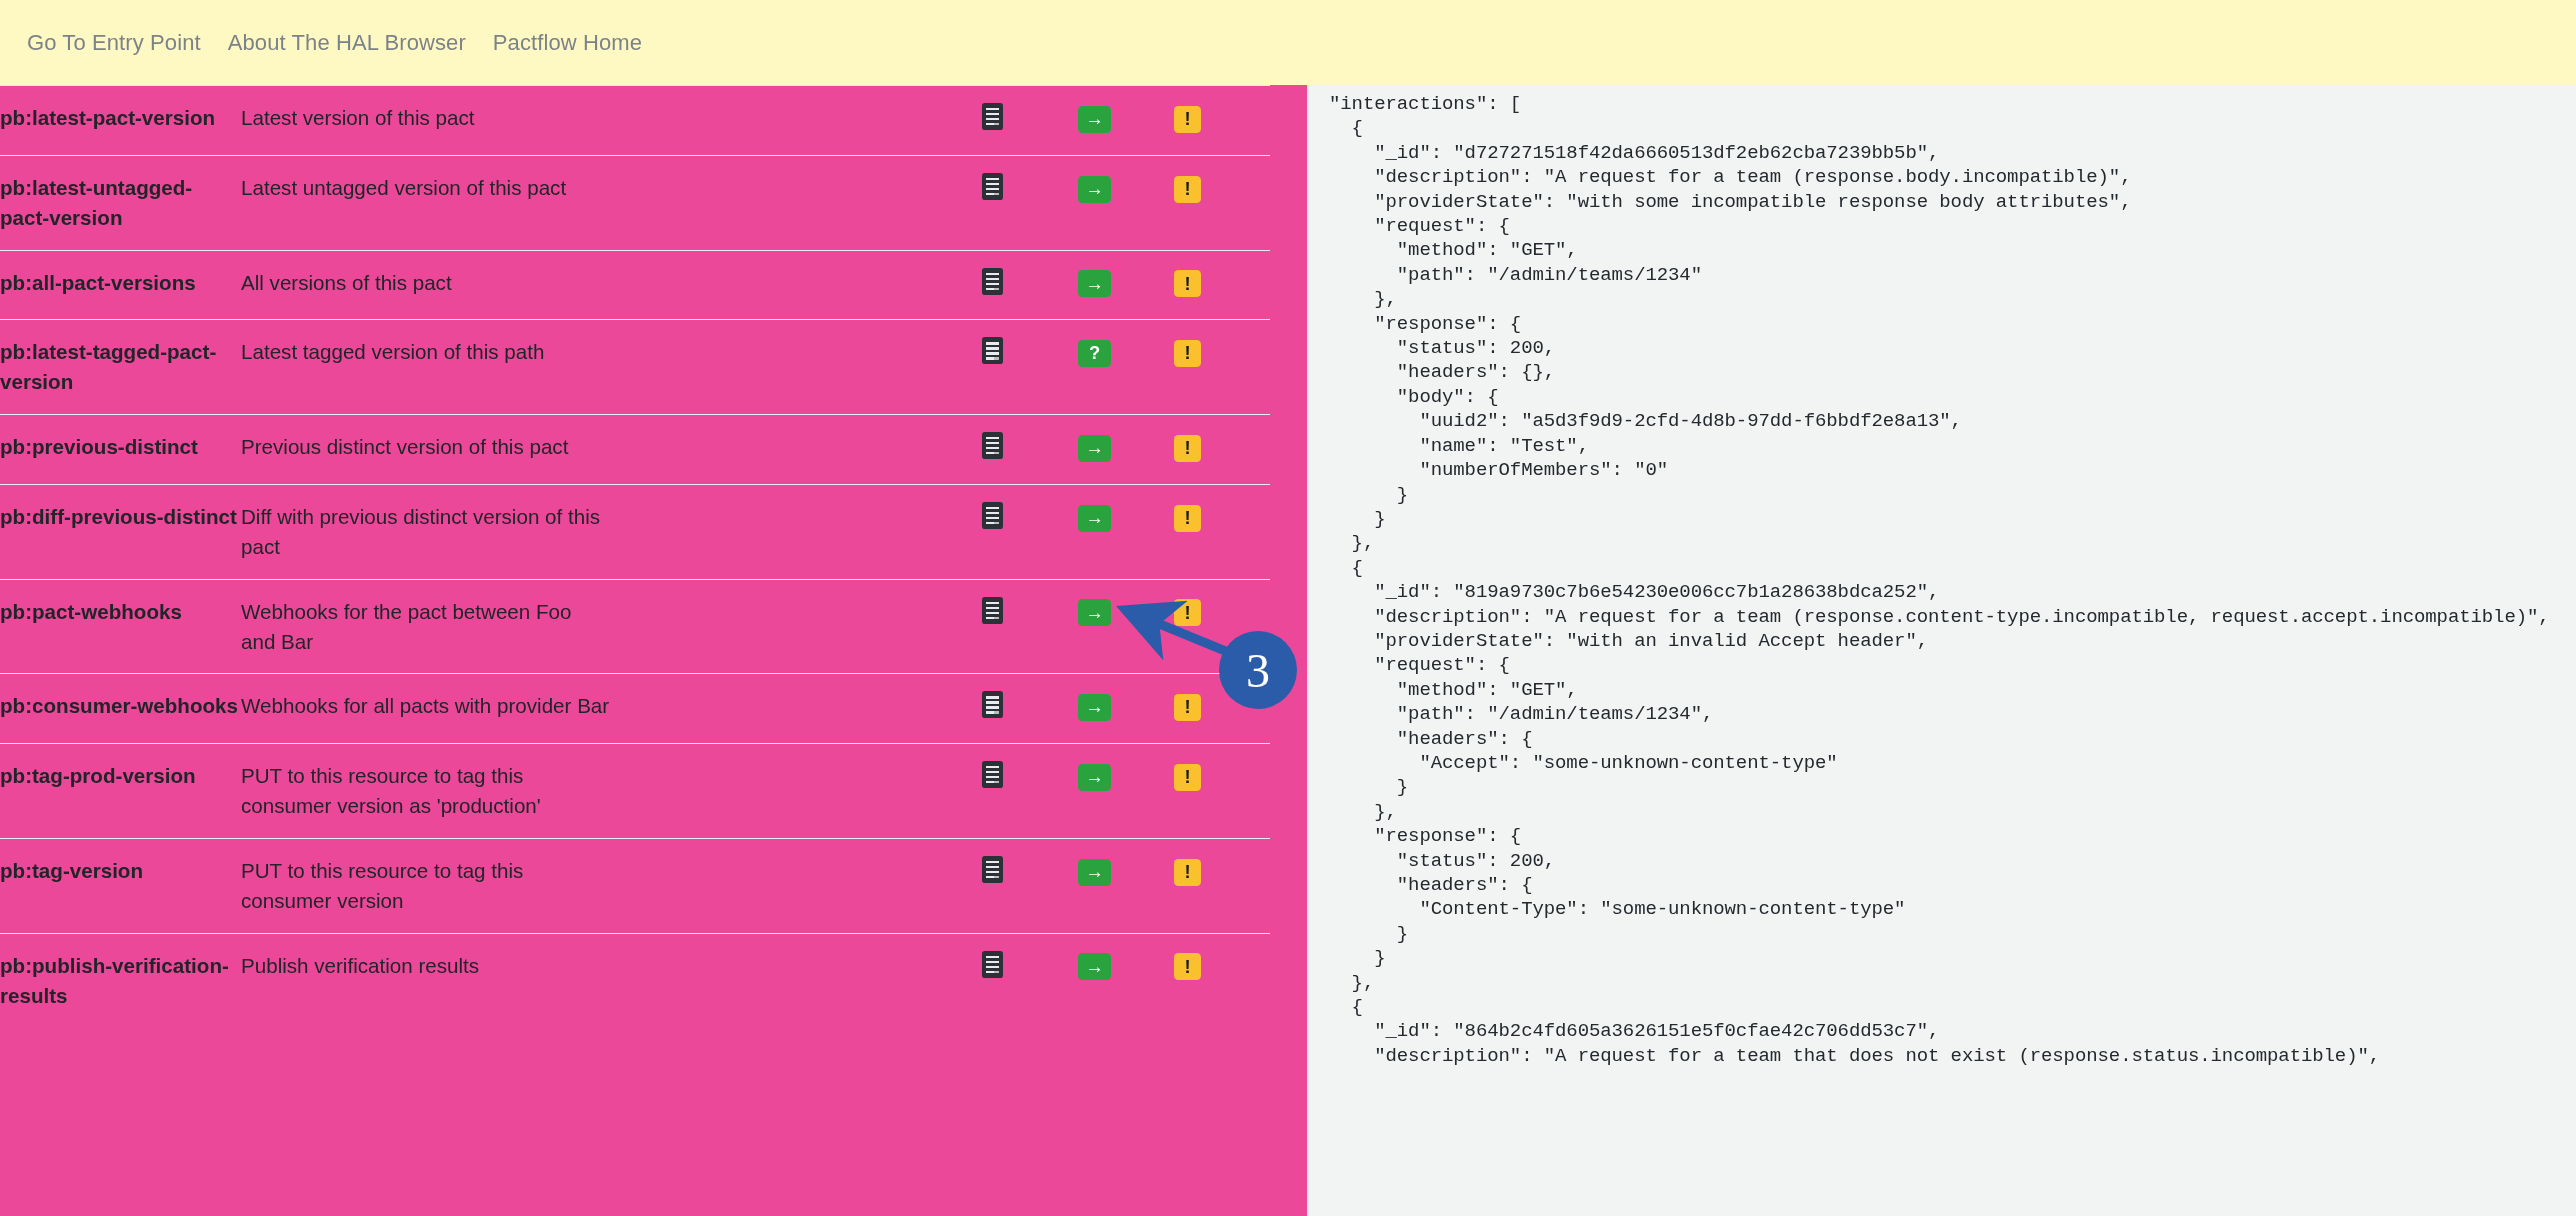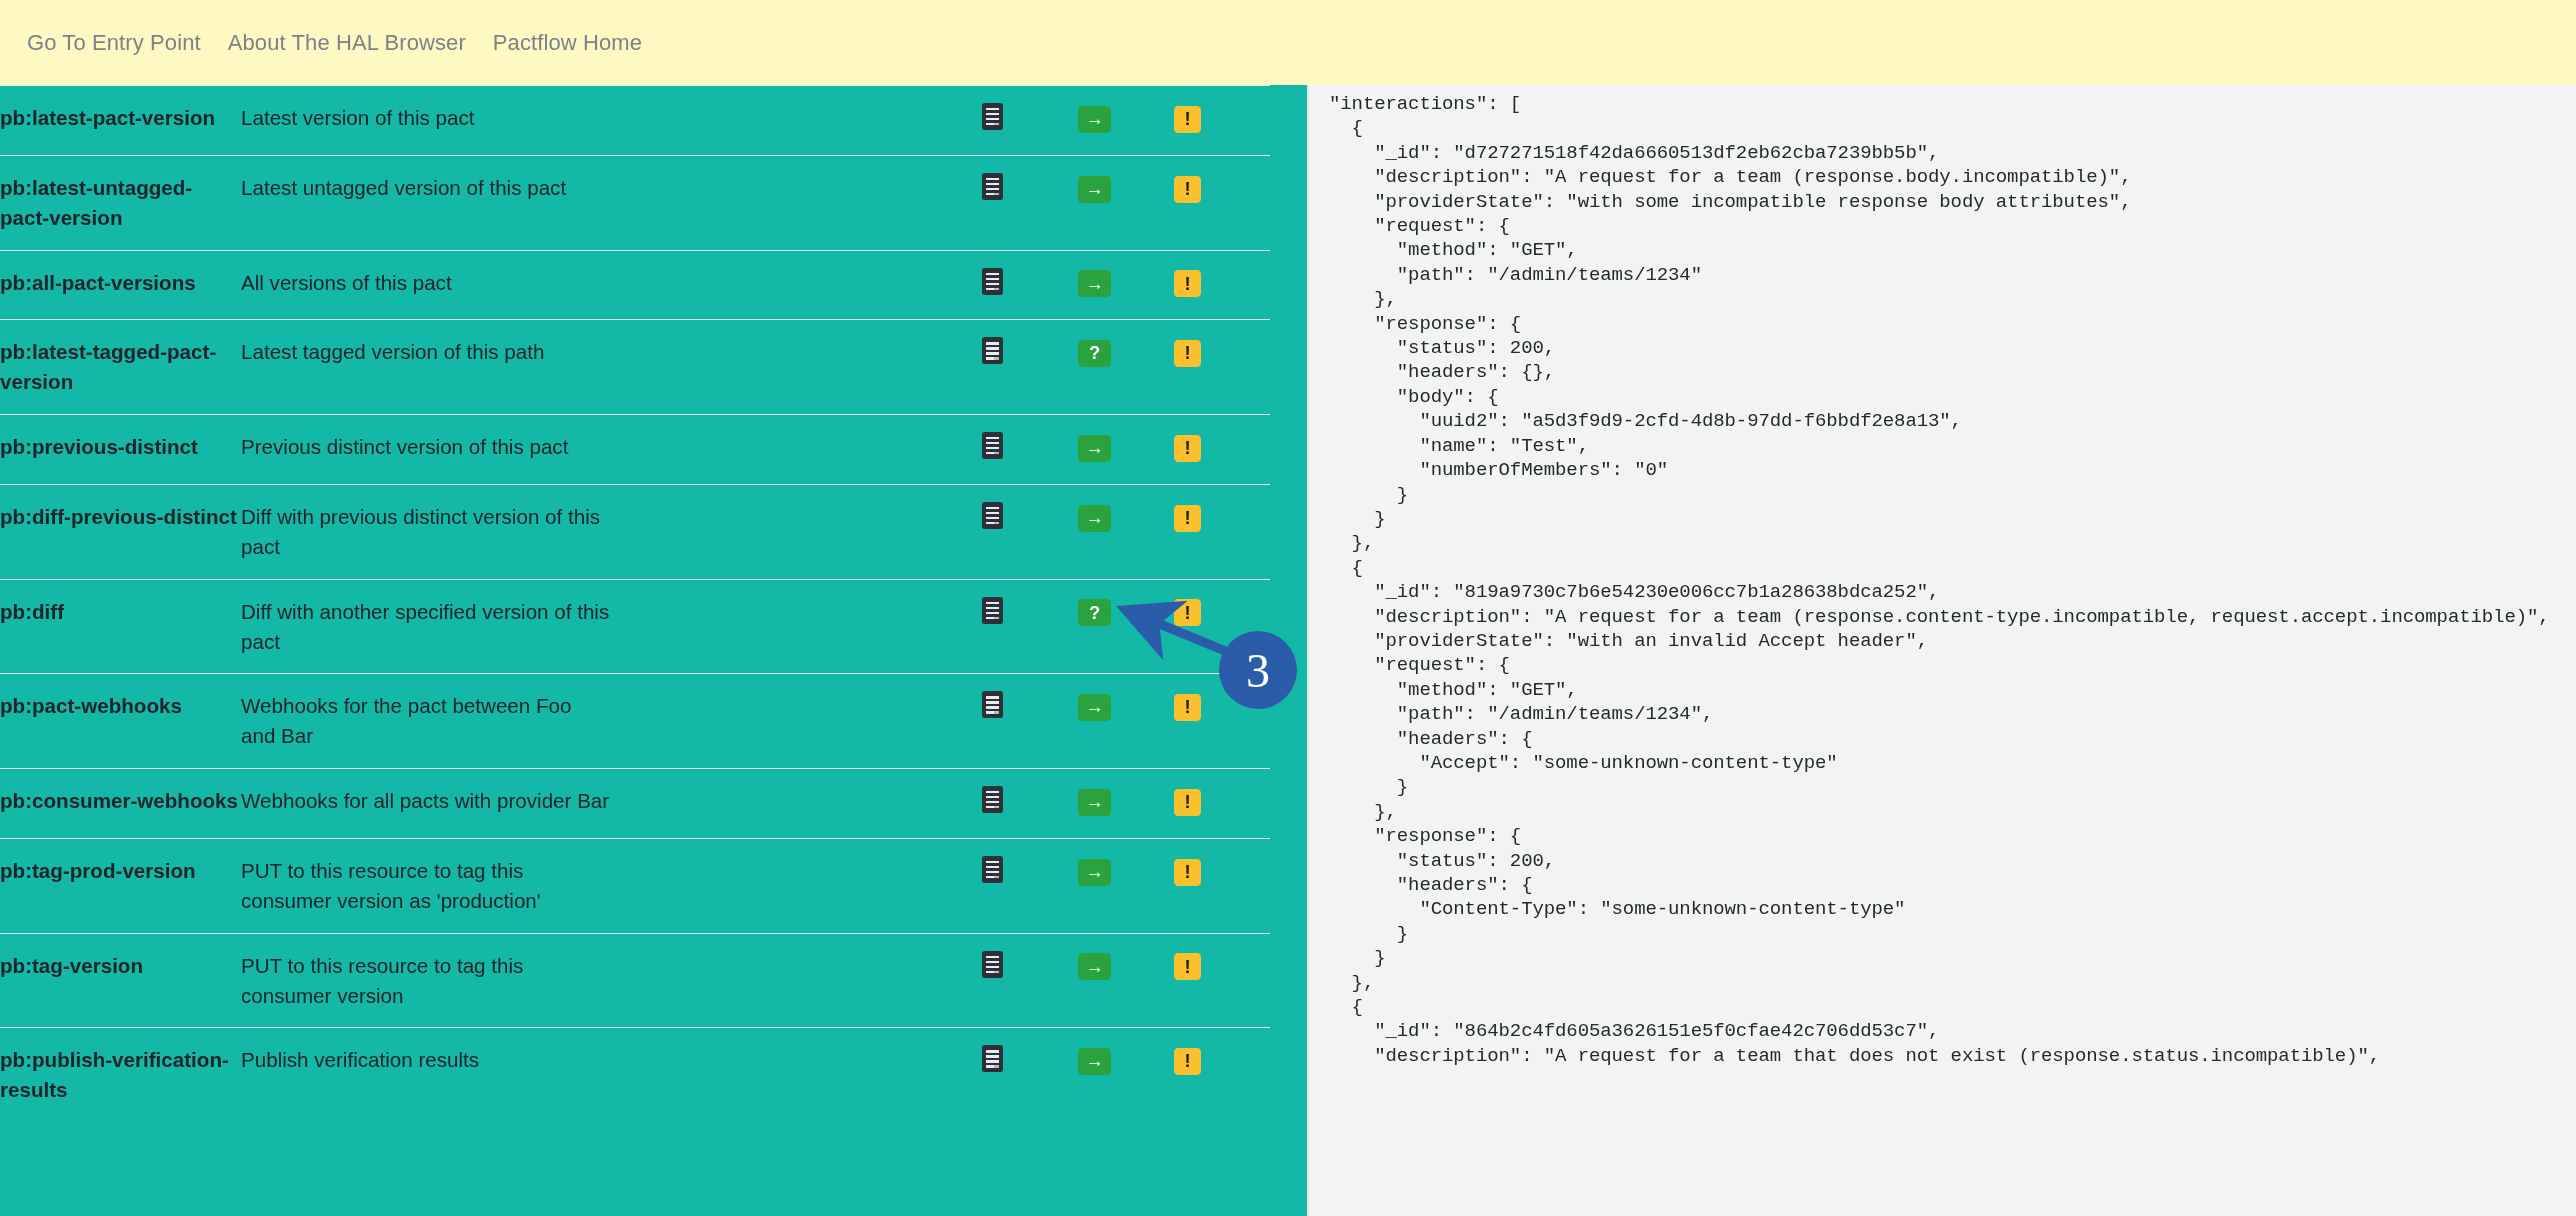--- a/index.html
+++ b/index.html
@@ -25,21 +25,21 @@
     font-weight: 400;
     letter-spacing: 0.1px;
     white-space: nowrap;
     cursor: pointer;
   }
 
   
   #page-body {
     position: relative;
     height: 1131px;
-    background: #14b8a6;
+    background: #ec4899;
     padding-left: 32px;
   }
 
   
   #link-table {
     position: absolute;
     left: 0; top: 0;
     width: 1269px;
     border-collapse: collapse;
     table-layout: fixed;
@@ -194,28 +194,20 @@
           <td class="c-ico"><span class="doc-icon"></span></td>
           <td class="c-ico"><button class="badge-green badge-btn">→</button></td>
           <td class="c-ico"><button class="badge-btn badge-yellow">!</button></td>
         </tr>
         <tr>
           <td class="c-rel">pb:diff-previous-distinct</td>
           <td class="c-title">Diff with previous distinct version of this pact</td>
           <td class="c-spacer"></td>
           <td class="c-ico"><span class="doc-icon"></span></td>
           <td class="c-ico"><button class="badge-green badge-btn">→</button></td>
-          <td class="c-ico"><button class="badge-btn badge-yellow">!</button></td>
-        </tr>
-        <tr>
-          <td class="c-rel">pb:diff</td>
-          <td class="c-title">Diff with another specified version of this pact</td>
-          <td class="c-spacer"></td>
-          <td class="c-ico"><span class="doc-icon"></span></td>
-          <td class="c-ico"><button class="badge-green badge-btn">?</button></td>
           <td class="c-ico"><button class="badge-btn badge-yellow">!</button></td>
         </tr>
         <tr>
           <td class="c-rel">pb:pact-webhooks</td>
           <td class="c-title">Webhooks for the pact between Foo and Bar</td>
           <td class="c-spacer"></td>
           <td class="c-ico"><span class="doc-icon"></span></td>
           <td class="c-ico"><button class="badge-green badge-btn">→</button></td>
           <td class="c-ico"><button class="badge-btn badge-yellow">!</button></td>
         </tr>

